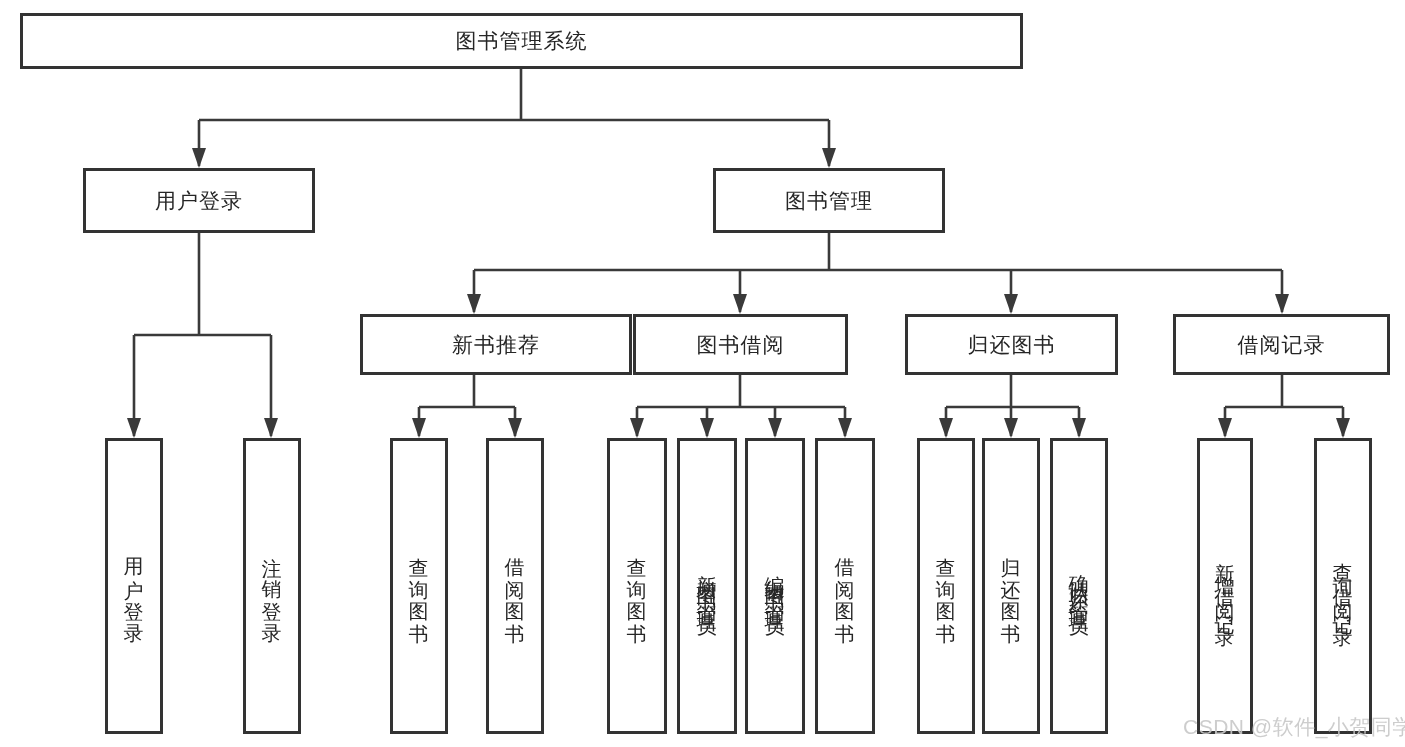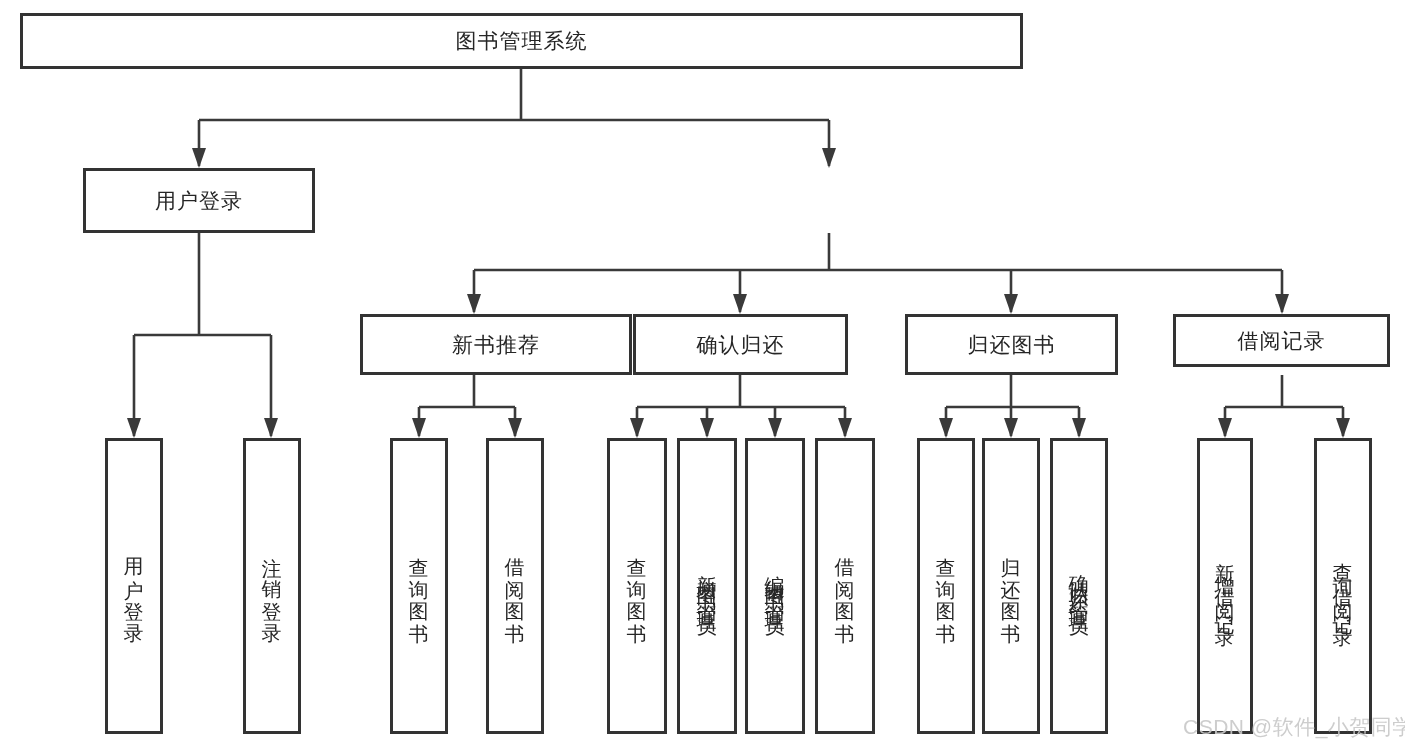--- a/index.html
+++ b/index.html
@@ -67,31 +67,34 @@
     </g>
   </svg>
 
   <div class="hbox" style="left:20px;top:13px;width:1003px;height:56px;">
     <span>图书管理系统</span>
   </div>
 
   <div class="hbox" style="left:83px;top:168px;width:232px;height:65px;">
     <span>用户登录</span>
   </div>
+  <div class="hbox" style="left:713px;top:168px;width:232px;height:65px;">
+    <span>图书管理</span>
+  </div>
 
   <div class="hbox" style="left:360px;top:314px;width:272px;height:61px;">
     <span>新书推荐</span>
   </div>
   <div class="hbox" style="left:633px;top:314px;width:215px;height:61px;">
-    <span>确认归还</span>
+    <span>图书借阅</span>
   </div>
   <div class="hbox" style="left:905px;top:314px;width:213px;height:61px;">
     <span>归还图书</span>
   </div>
-  <div class="hbox" style="left:1173px;top:314px;width:217px;height:53px;">
+  <div class="hbox" style="left:1173px;top:314px;width:217px;height:61px;">
     <span>借阅记录</span>
   </div>
 
   <div class="vbox" style="left:105px;top:438px;width:58px;height:296px;">
     <span class="vtext len4">用户登录</span>
   </div>
   <div class="vbox" style="left:243px;top:438px;width:58px;height:296px;">
     <span class="vtext len4">注销登录</span>
   </div>
 

